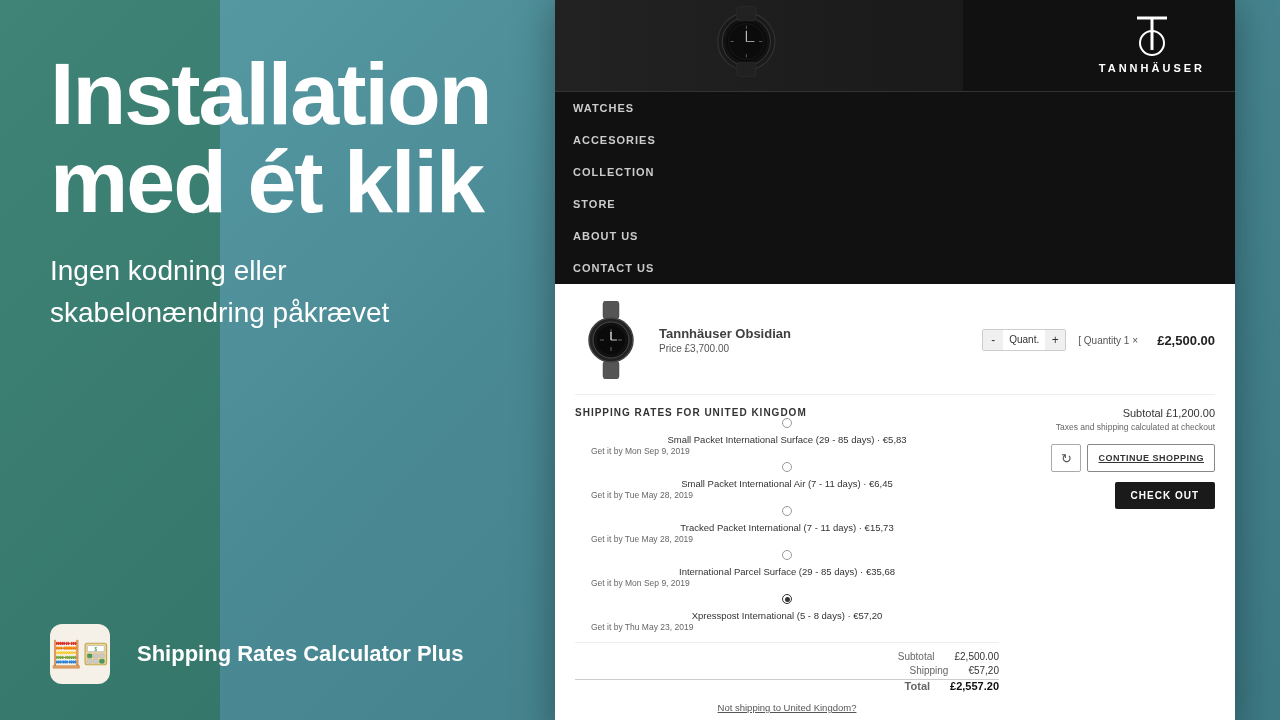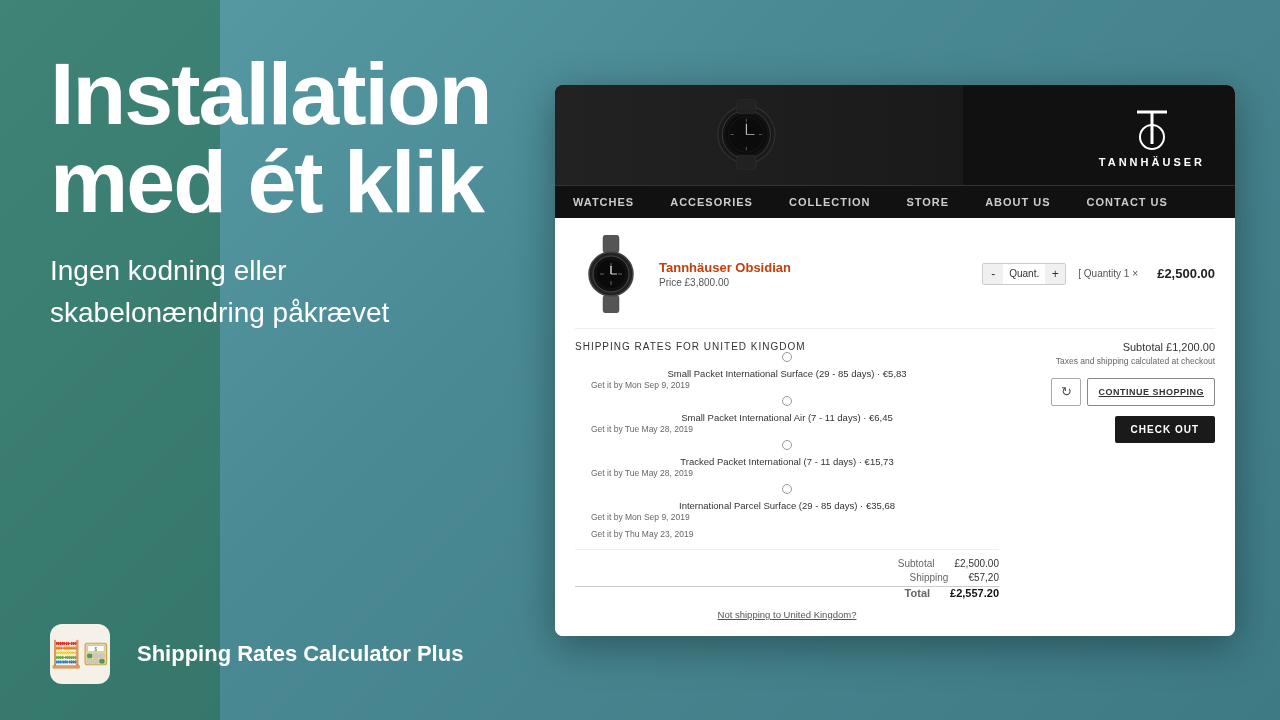--- a/index.html
+++ b/index.html
@@ -132,20 +132,21 @@
       font-weight: 600;
     }
 
     
     .store-nav {
       background: #111;
       display: flex;
       justify-content: flex-start;
       gap: 0;
       border-top: 1px solid #333;
+      flex-direction: column;
     }
 
     .nav-item {
       color: #ccc;
       font-size: 11px;
       font-weight: 600;
       letter-spacing: 1px;
       padding: 10px 18px;
       cursor: pointer;
       text-transform: uppercase;
@@ -176,21 +177,21 @@
       justify-content: center;
     }
 
     .product-info {
       flex: 1;
     }
 
     .product-name {
       font-size: 13px;
       font-weight: 600;
-      color: #c2410c;
+      color: #404040;
       margin-bottom: 2px;
     }
 
     .product-price-label {
       font-size: 10px;
       color: #555;
     }
 
     .product-controls {
       display: flex;
@@ -236,21 +237,21 @@
     .product-total {
       font-size: 13px;
       font-weight: 600;
       color: #222;
       min-width: 65px;
       text-align: right;
     }
 
     .shipping-title {
       font-size: 10px;
-      font-weight: 400;
+      font-weight: 700;
       color: #333;
       letter-spacing: 1px;
       margin-bottom: 0;
       text-transform: uppercase;
     }
 
     .shipping-option {
       display: flex;
       flex-direction: column;
       margin-bottom: 6px;
@@ -532,21 +533,21 @@
             <line x1="34" y1="28" x2="34" y2="32" stroke="#666" stroke-width="1"></line>
             <line x1="34" y1="46" x2="34" y2="50" stroke="#666" stroke-width="1"></line>
             <line x1="23" y1="39" x2="27" y2="39" stroke="#666" stroke-width="1"></line>
             <line x1="41" y1="39" x2="45" y2="39" stroke="#666" stroke-width="1"></line>
             <line x1="34" y1="39" x2="34" y2="31" stroke="#fff" stroke-width="1.2"></line>
             <line x1="34" y1="39" x2="40" y2="39" stroke="#fff" stroke-width="0.8"></line>
           </svg>
         </div>
         <div class="product-info">
           <div class="product-name">Tannhäuser Obsidian</div>
-          <div class="product-price-label">Price £3,800.00</div>
+          <div class="product-price-label">Price £3,700.00</div>
         </div>
         <div class="product-controls">
           <div class="qty-control">
             <button class="qty-btn">-</button>
             <span class="qty-val">Quant.</span>
             <button class="qty-btn">+</button>
           </div>
           <span class="qty-x">[ Quantity <span>1</span> ×</span>
           <span class="product-total">£2,500.00</span>
         </div>
@@ -583,20 +584,24 @@
 
           <div class="shipping-option">
             <div class="shipping-option-row">
               <div class="radio-circle"></div>
               <span class="shipping-label">International Parcel Surface (29 - 85 days) · €35,68</span>
             </div>
             <div class="shipping-date">Get it by Mon Sep 9, 2019</div>
           </div>
 
           <div class="shipping-option">
+            <div class="shipping-option-row">
+              <div class="radio-circle selected"></div>
+              <span class="shipping-label">Xpresspost International (5 - 8 days) · €57,20</span>
+            </div>
             <div class="shipping-date">Get it by Thu May 23, 2019</div>
           </div>
 
           <div class="total-summary">
             <div class="summary-row">
               <span class="label">Subtotal</span>
               <span>£2,500.00</span>
             </div>
             <div class="summary-row">
               <span class="label">Shipping</span>

